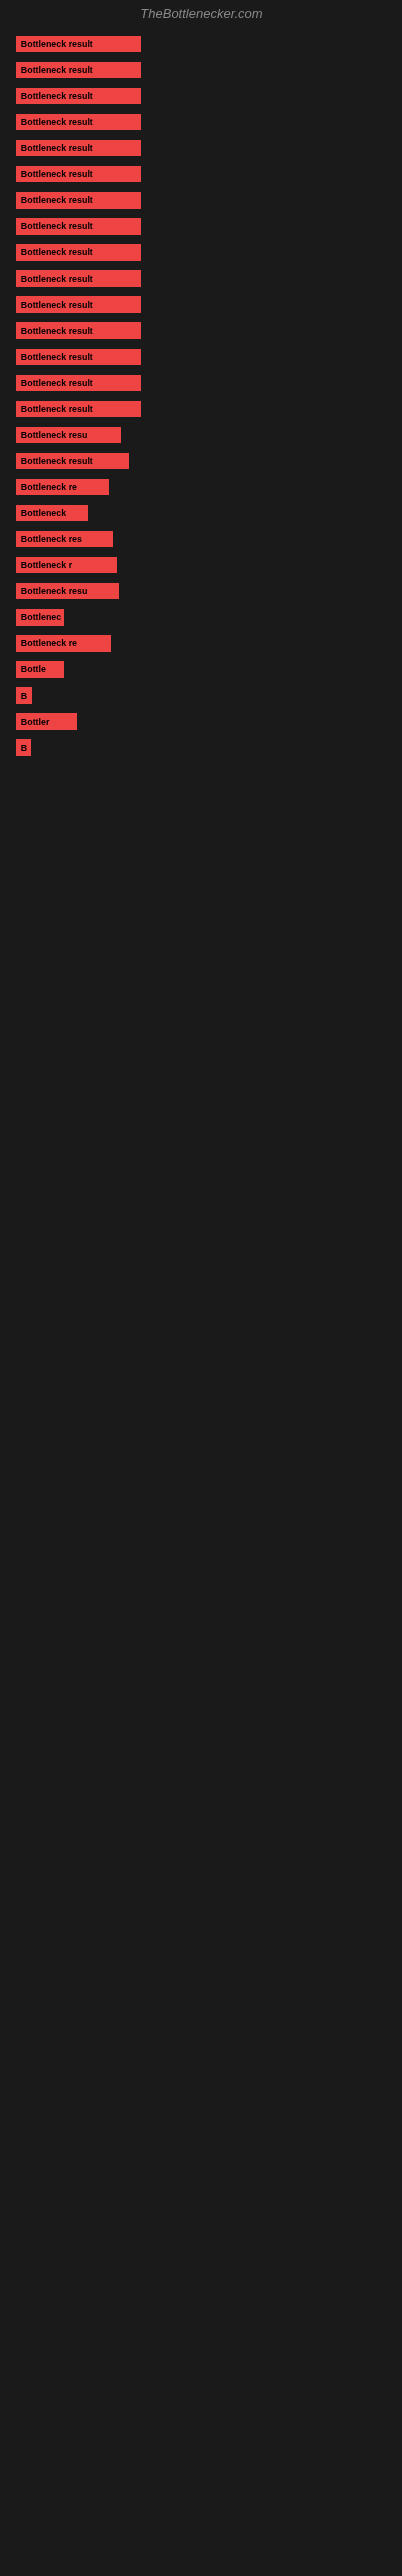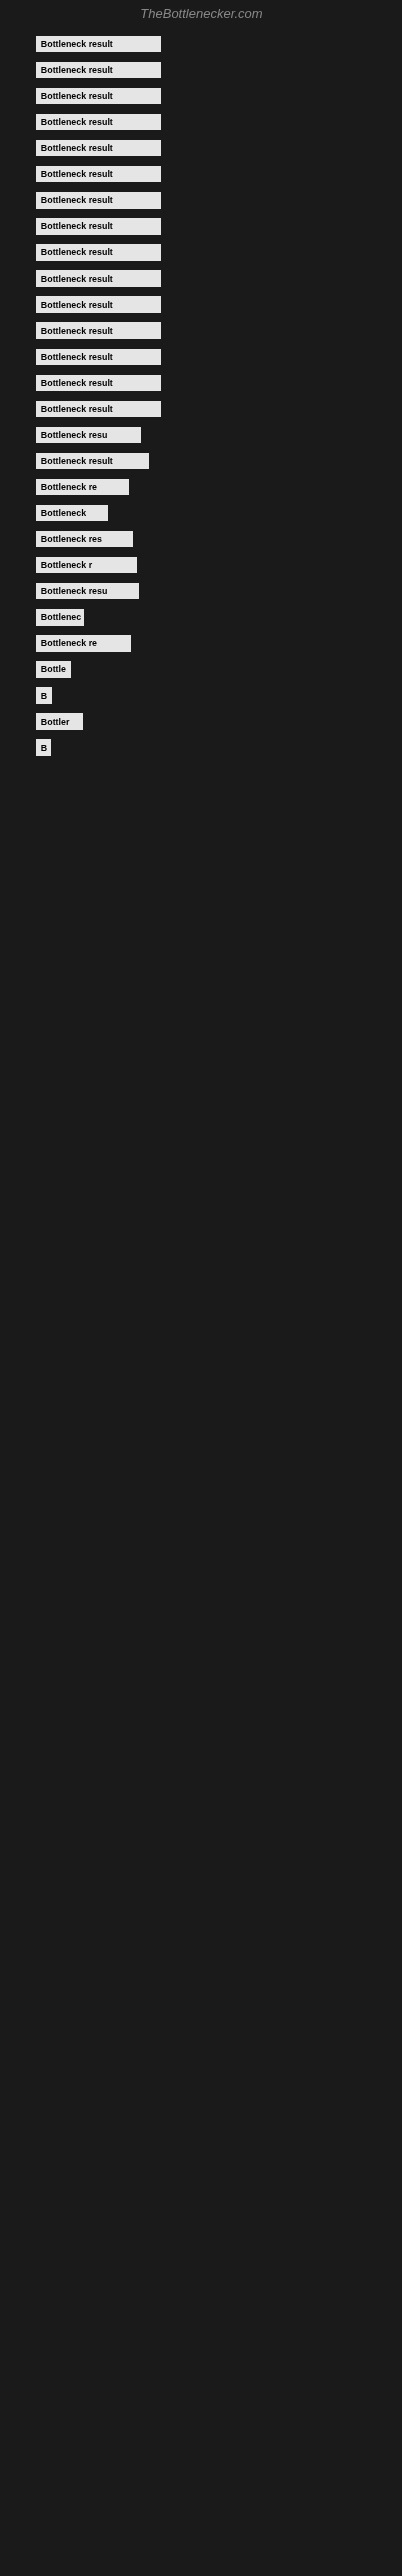--- a/index.html
+++ b/index.html
@@ -31,29 +31,28 @@
       gap: 0px;
     }
 
     .bar-row {
       display: flex;
       align-items: center;
       margin-bottom: 9.7px;
     }
 
     .bar-label {
-      background-color: #e5e5e5;
+      background-color: #ef4444;
       color: #000;
       font-size: 8.9px;
       font-weight: bold;
       padding: 3.2px 4.8px;
       white-space: nowrap;
       overflow: hidden;
       display: inline-block;
-      margin-left: 20px;
     }
   </style>
 </head>
 <body>
 
 <div class="site-title">TheBottlenecker.com</div>
 
 <div class="bars-container">
 <div class="bar-row">
       <div class="bar-label" style="width: 125px;">Bottleneck result</div>
@@ -121,25 +120,25 @@
     <div class="bar-row">
       <div class="bar-label" style="width: 103px;">Bottleneck resu</div>
     </div>
     <div class="bar-row">
       <div class="bar-label" style="width: 48px;">Bottlenec</div>
     </div>
     <div class="bar-row">
       <div class="bar-label" style="width: 95px;">Bottleneck re</div>
     </div>
     <div class="bar-row">
-      <div class="bar-label" style="width: 35px;">Bottle</div>
+      <div class="bar-label" style="width: 48px;">Bottle</div>
     </div>
     <div class="bar-row">
       <div class="bar-label" style="width: 16px;">B</div>
     </div>
     <div class="bar-row">
-      <div class="bar-label" style="width: 47px;">Bottler</div>
+      <div class="bar-label" style="width: 61px;">Bottler</div>
     </div>
     <div class="bar-row">
       <div class="bar-label" style="width: 14.5px;">B</div>
     </div>
   </div>
 
 
 </body></html>

